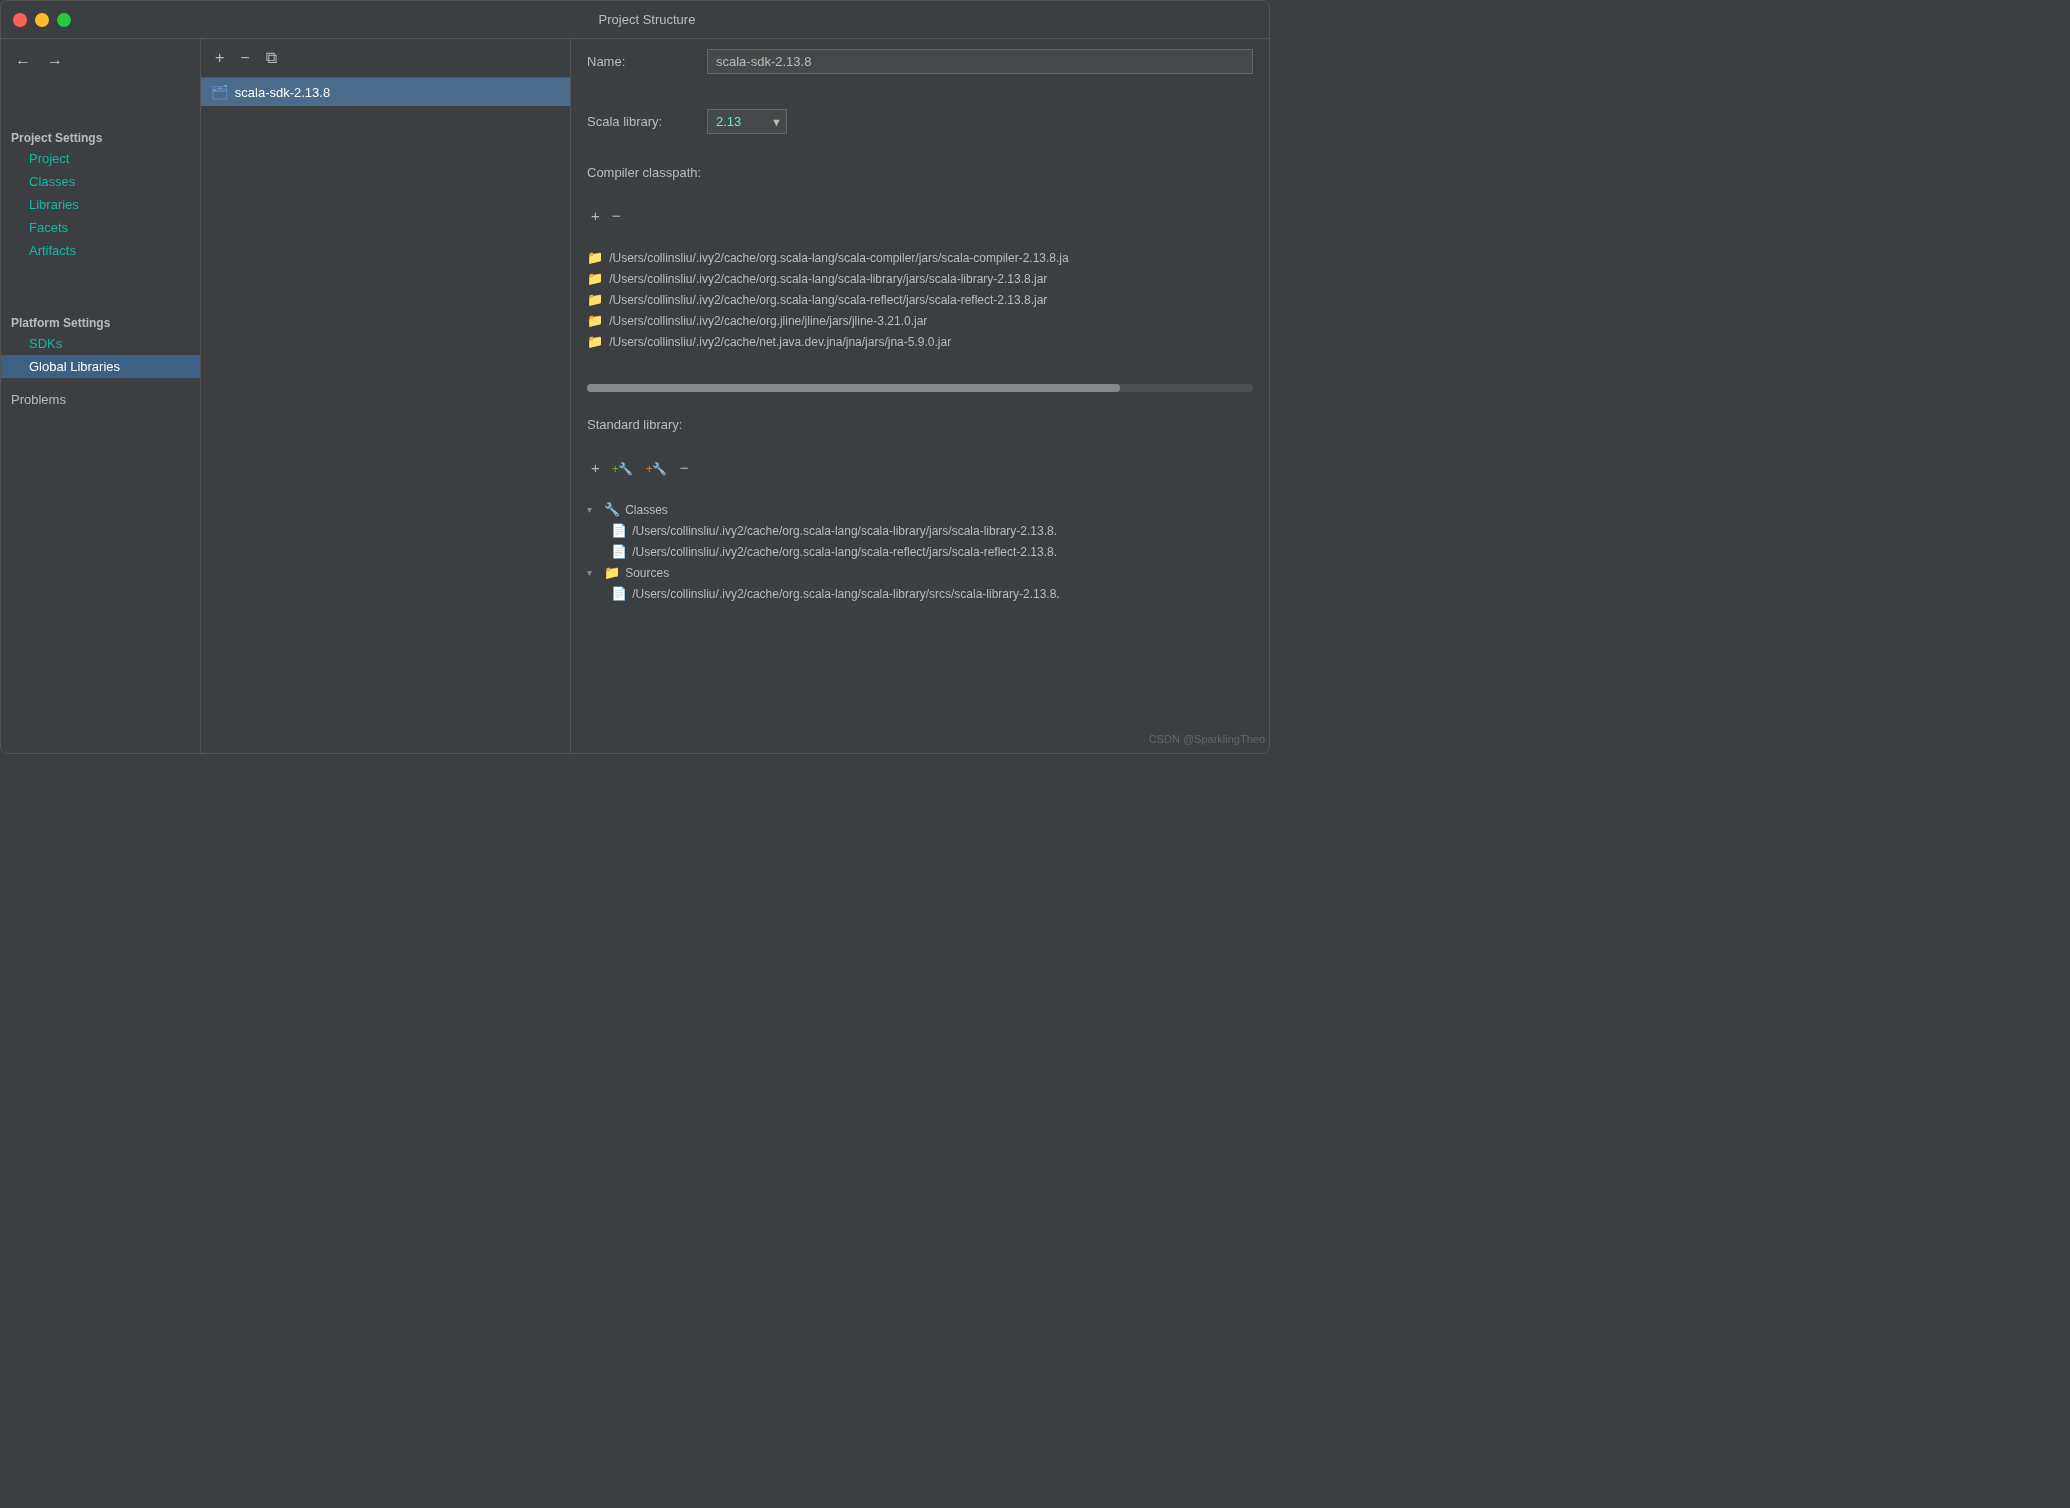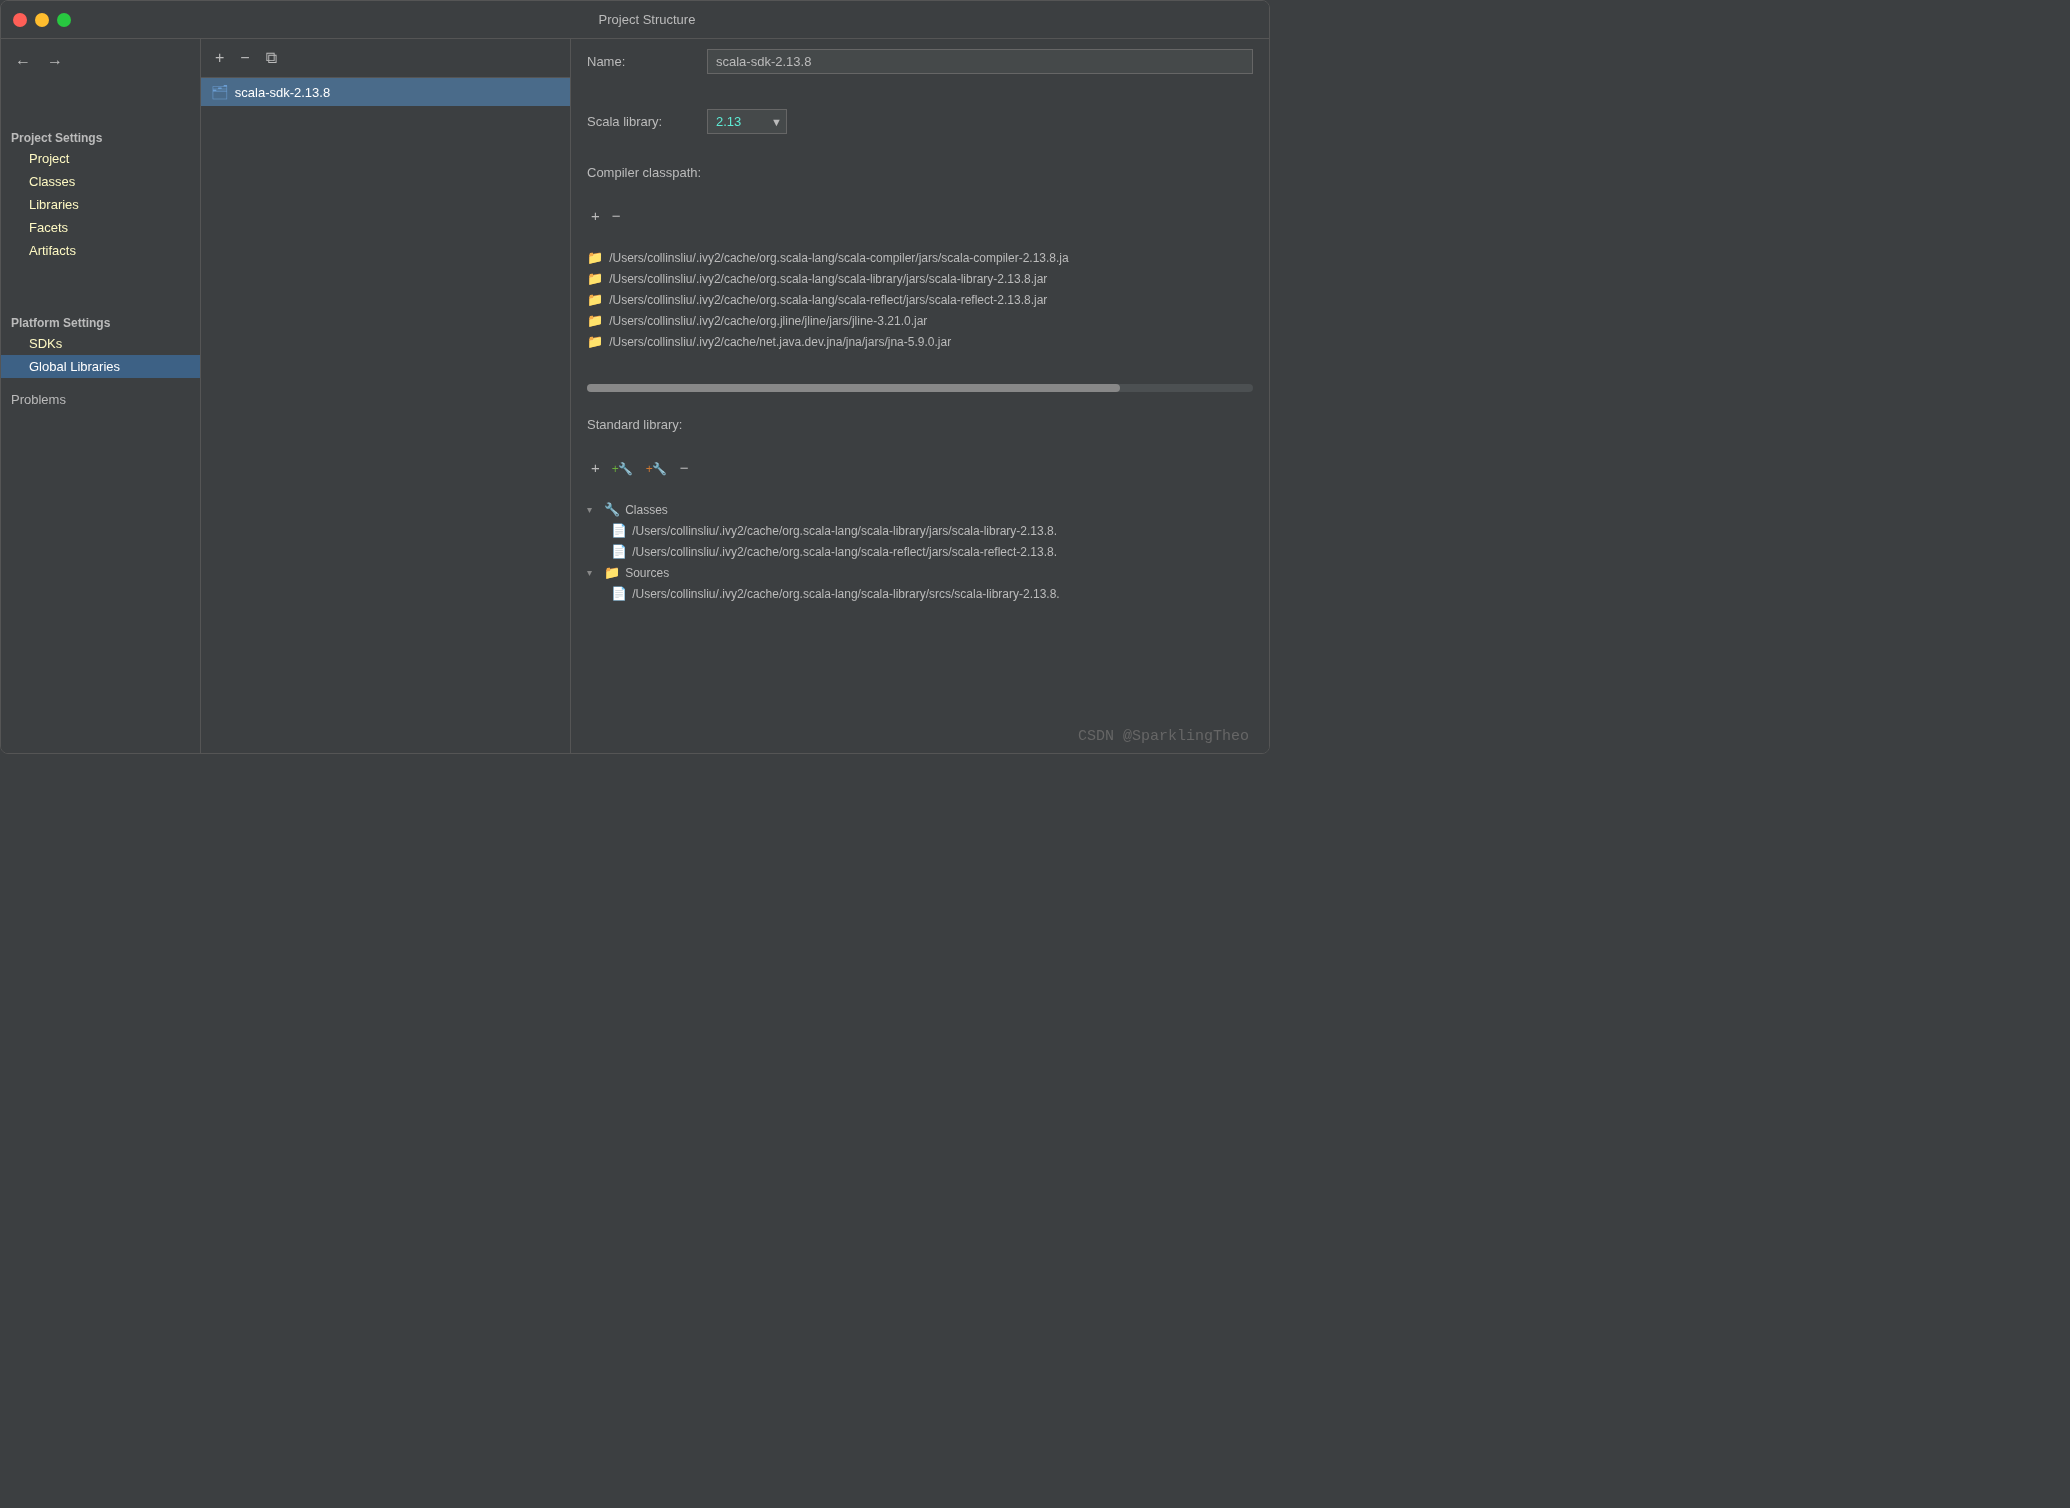--- a/index.html
+++ b/index.html
@@ -94,21 +94,21 @@
     .sidebar-section-label {
       color: #bbbbbb;
       font-size: 12px;
       padding: 6px 10px 2px 10px;
       font-weight: 600;
       margin-top: 48px;
     }
 
     .sidebar-item {
       padding: 4px 10px 4px 28px;
-      color: #fef9c3;
+      color: #14b8a6;
       font-size: 13px;
       cursor: pointer;
       user-select: none;
     }
 
     .sidebar-item.active {
       background: #3d6185;
       color: #ffffff;
     }
 
@@ -307,24 +307,23 @@
     .tree-item.indent {
       padding-left: 40px;
     }
 
     .green-icon { color: #6aad3b; }
     .blue-icon { color: #4a9edd; }
 
     .watermark {
       position: absolute;
       bottom: 8px;
-      right: 20px;
-      font-size: 15px;
+      right: 4px;
+      font-size: 11px;
       color: #666;
-      font-family: Liberation Mono, monospace;
     }
 
     .problems-item {
       padding: 6px 10px 4px 10px;
       color: #bbbbbb;
       font-size: 13px;
       cursor: pointer;
       margin-top: 8px;
     }
   </style>

